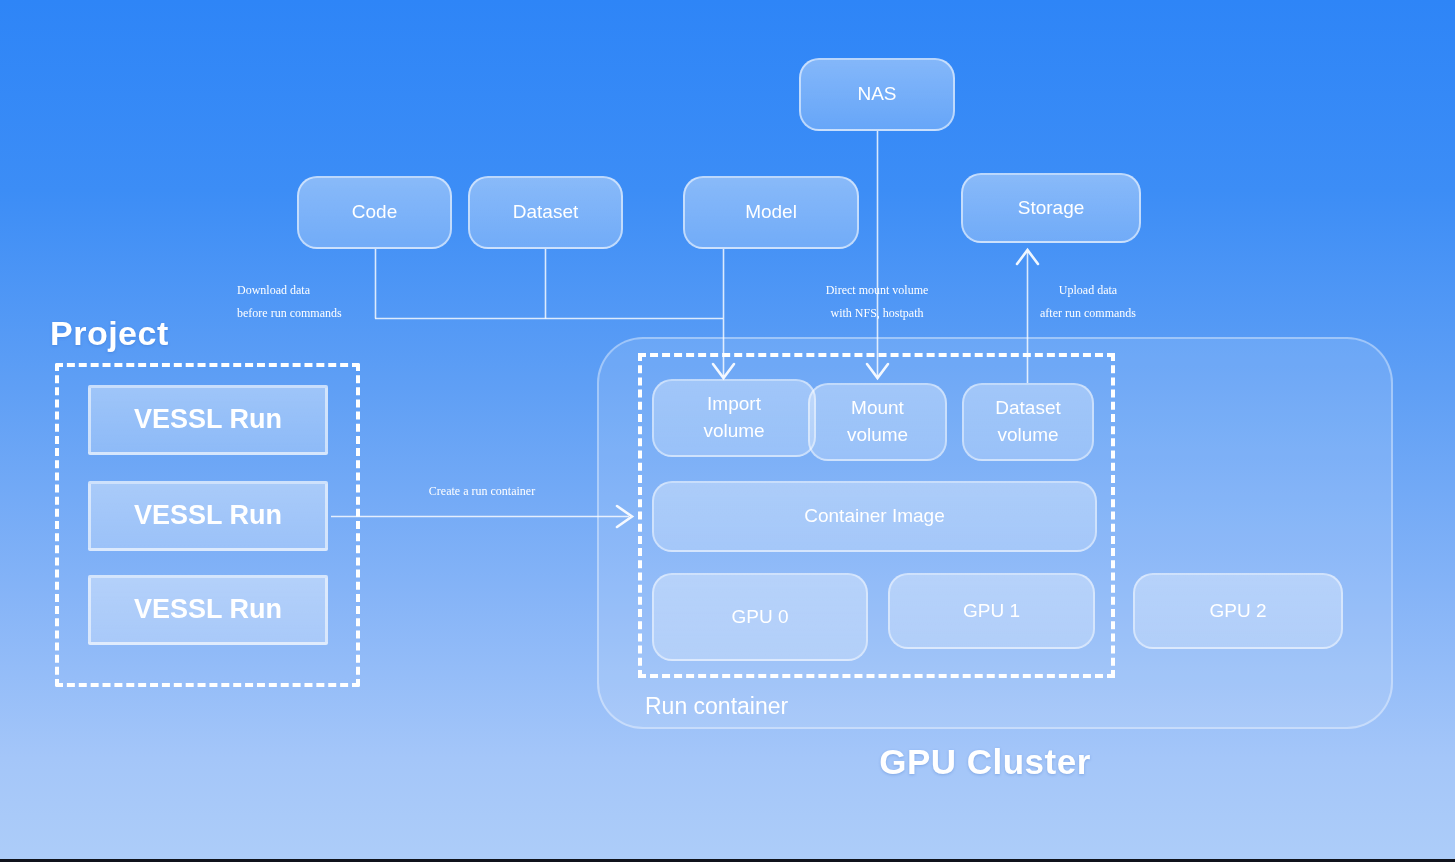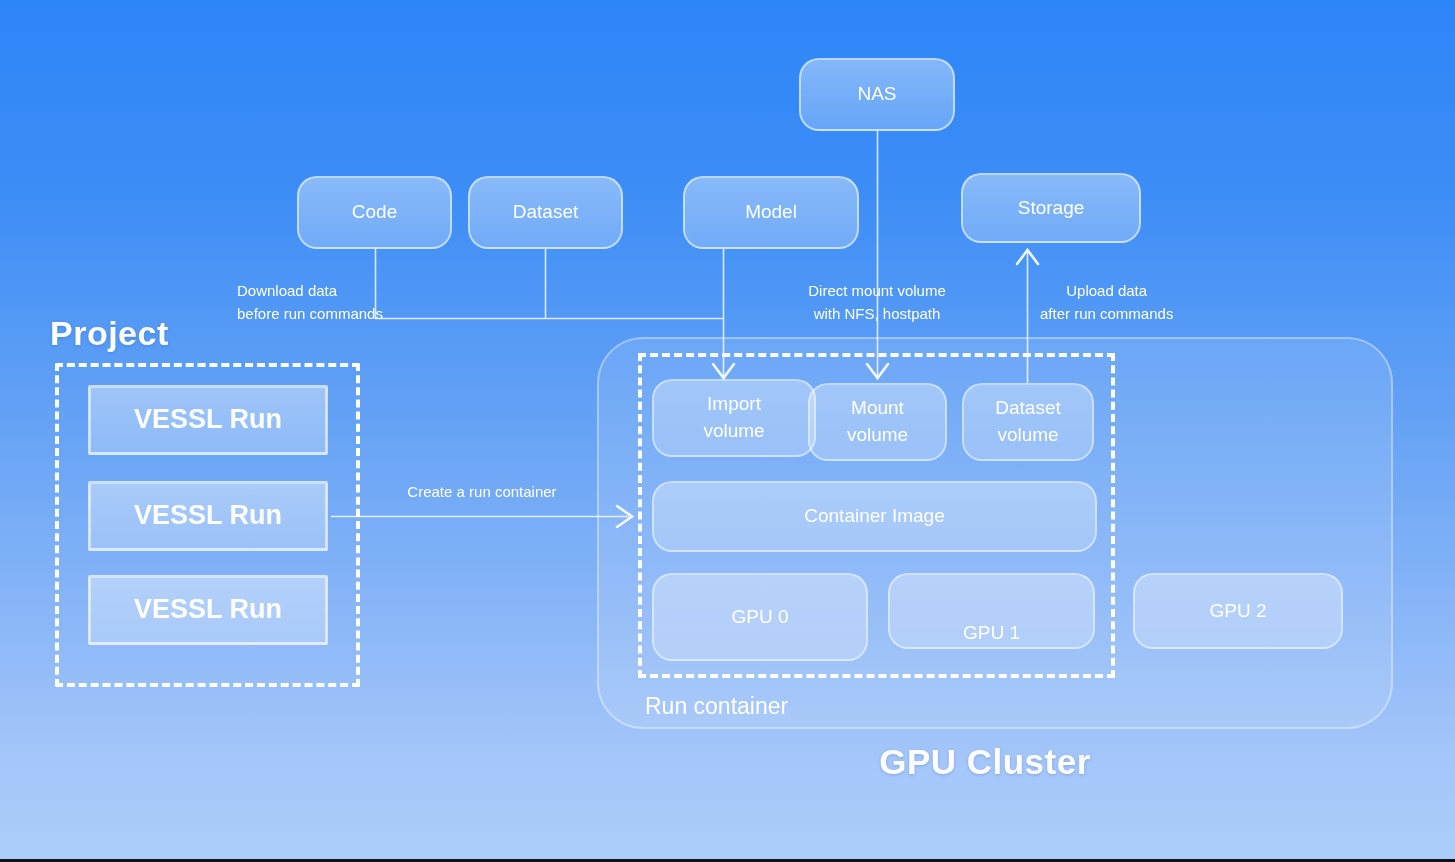--- a/index.html
+++ b/index.html
@@ -120,32 +120,33 @@
     left: 645px; top: 693px;
     font-size: 23px;
     z-index: 6;
   }
 
   .node-import    { left: 652px; top: 379px; width: 164px; height: 78px; }
   .node-mount     { left: 808px; top: 383px; width: 139px; height: 78px; }
   .node-export    { left: 962px; top: 383px; width: 132px; height: 78px; }
   .node-cimage    { left: 652px; top: 481px; width: 445px; height: 71px; }
   .node-gpu0      { left: 652px; top: 573px; width: 216px; height: 88px; }
-  .node-gpu1      { left: 888px; top: 573px; width: 207px; height: 76px; align-items: flex-end; }
+  .node-gpu1      { left: 888px; top: 573px; width: 207px; height: 76px; }
   .node-gpu2      { left: 1133px; top: 573px; width: 210px; height: 76px; }
 
   .wrap-narrow { display: inline-block; max-width: 92px; }
 
   
   .annot {
     position: absolute;
-    font-size: 15px;
+    font-size: 12px;
     line-height: 23px;
     color: #ffffff;
     z-index: 7;
+    font-family: Liberation Serif, serif;
   }
   .annot-download { left: 237px; top: 279px; text-align: left; }
   .annot-direct   { left: 757px; top: 279px; width: 240px; text-align: center; }
   .annot-upload   { left: 1040px; top: 279px; text-align: center; }
   .annot-create   { left: 357px; top: 480px; width: 250px; text-align: center; }
 
   .connectors {
     position: absolute;
     left: 0; top: 0;
     width: 1455px; height: 862px;

